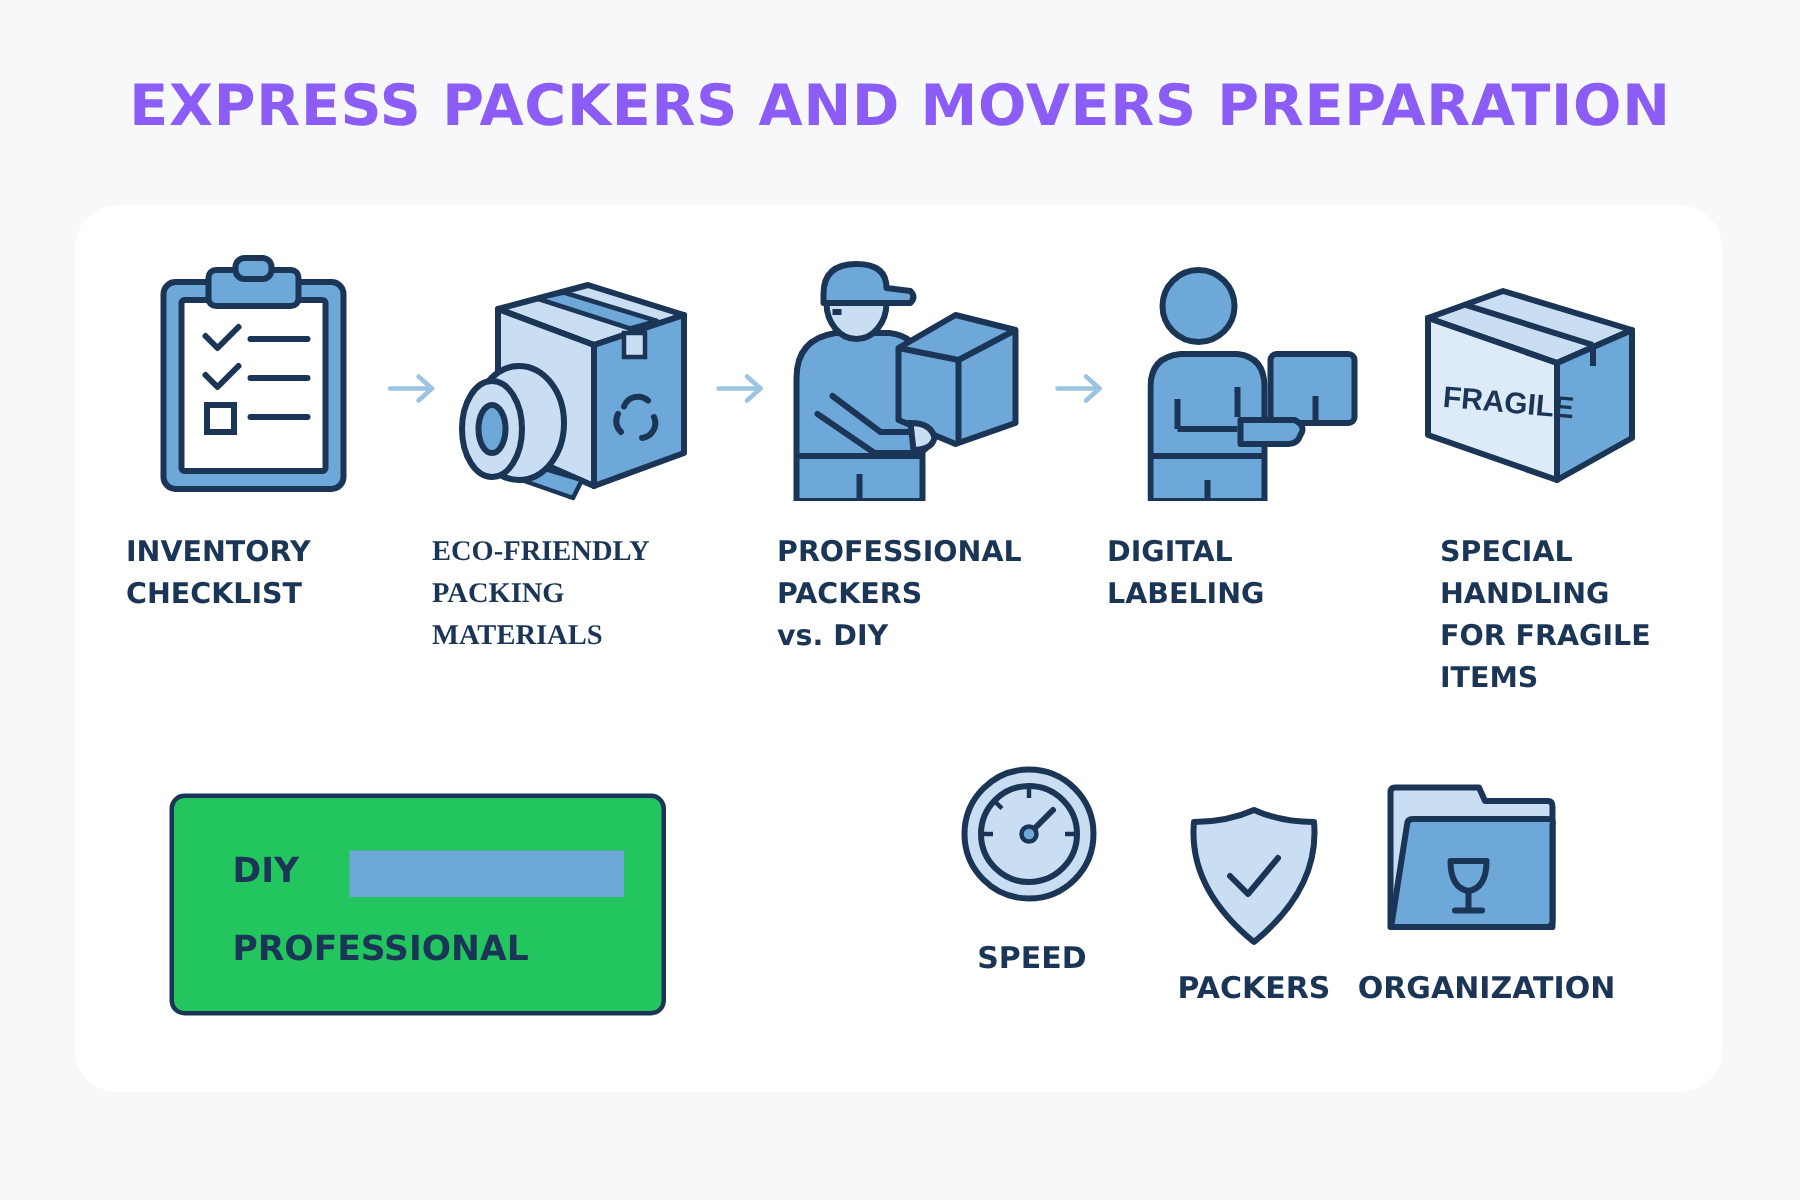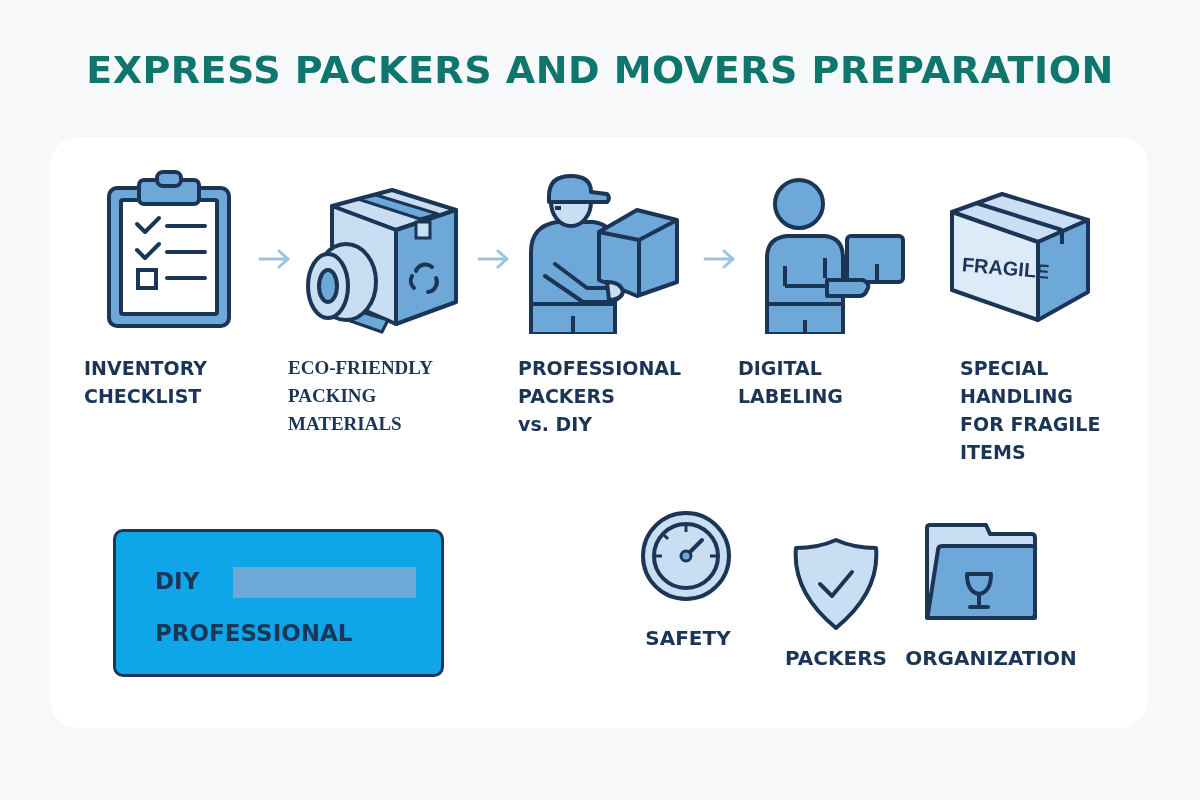--- a/index.html
+++ b/index.html
@@ -6,37 +6,37 @@
     body {
       width:1200px; height:800px; overflow:hidden;
       background:#f7f8fa;
       font-family: "DejaVu Sans", "Liberation Sans", sans-serif;
       color:#1b3556;
       position:relative;
     }
     .title {
       position:absolute; left:0; top:48px; width:1200px;
       text-align:center; font-size:38px; font-weight:bold;
-      letter-spacing:0.5px; color:#0f766e;
+      letter-spacing:0.5px; color:#8b5cf6;
     }
     .card {
       position:absolute; left:50px; top:137px; width:1098px; height:591px;
       background:#ffffff; border-radius:28px;
     }
     .icon { position:absolute; }
     .arrow { position:absolute; }
     .label {
       position:absolute; text-align:left; font-weight:bold;
       font-size:19px; line-height:28px; color:#1b3556;
       white-space:pre-line;
     }
     .compare-box {
       position:absolute; left:113px; top:529px; width:331px; height:148px;
       border:3px solid #1b3556; border-radius:10px; box-sizing:border-box;
-      background:#0ea5e9;
+      background:#22c55e;
     }
     .cmp-label { position:absolute; font-weight:bold; font-size:23px; color:#1b3556; }
     .cmp-bar { position:absolute; background:#6ea8d8; }
     .small-label { position:absolute; text-align:center; font-weight:bold; font-size:20px; color:#1b3556; }
   </style>
 </head>
 <body>
 
 <div class="title">EXPRESS PACKERS AND MOVERS PREPARATION</div>
 
@@ -143,21 +143,21 @@
 <svg class="icon" style="left:638px;top:510px" width="96" height="92" viewBox="0 0 96 92">
   <circle cx="48" cy="46" r="43" fill="#c9def2" stroke="#1b3556" stroke-width="4"></circle>
   <circle cx="48" cy="46" r="32" fill="#c9def2" stroke="#1b3556" stroke-width="4"></circle>
   <line x1="48" y1="15" x2="48" y2="22" stroke="#1b3556" stroke-width="3"></line>
   <line x1="18" y1="46" x2="24" y2="46" stroke="#1b3556" stroke-width="3"></line>
   <line x1="72" y1="46" x2="78" y2="46" stroke="#1b3556" stroke-width="3"></line>
   <line x1="26" y1="25" x2="30" y2="29" stroke="#1b3556" stroke-width="3"></line>
   <line x1="48" y1="46" x2="64" y2="30" stroke="#1b3556" stroke-width="4" stroke-linecap="round"></line>
   <circle cx="48" cy="46" r="5" fill="#6ea8d8" stroke="#1b3556" stroke-width="3"></circle>
 </svg>
-<div class="small-label" style="left:628px;top:626px;width:120px;">SAFETY</div>
+<div class="small-label" style="left:628px;top:626px;width:120px;">SPEED</div>
 
 <svg class="icon" style="left:790px;top:536px" width="92" height="96" viewBox="0 0 92 96">
   <path d="M46,4 Q64,12 86,12 Q90,56 46,92 Q2,56 6,12 Q28,12 46,4 Z" fill="#c9def2" stroke="#1b3556" stroke-width="4" stroke-linejoin="round"></path>
   <polyline points="30,48 42,60 62,36" fill="none" stroke="#1b3556" stroke-width="4" stroke-linecap="round" stroke-linejoin="round"></polyline>
 </svg>
 <div class="small-label" style="left:776px;top:646px;width:120px;">PACKERS</div>
 
 <svg class="icon" style="left:924px;top:522px" width="114" height="100" viewBox="0 0 114 100">
   <path d="M3,6 Q3,3 6,3 L62,3 L66,12 L108,12 Q111,12 111,16 L111,96 L3,96 Z" fill="#c9def2" stroke="#1b3556" stroke-width="4" stroke-linejoin="round"></path>
   <path d="M14,28 Q14,24 18,24 L108,24 Q112,24 111,28 L111,92 Q111,96 107,96 L6,96 Q3,96 4,92 Z" fill="#6ea8d8" stroke="#1b3556" stroke-width="4" stroke-linejoin="round"></path>

